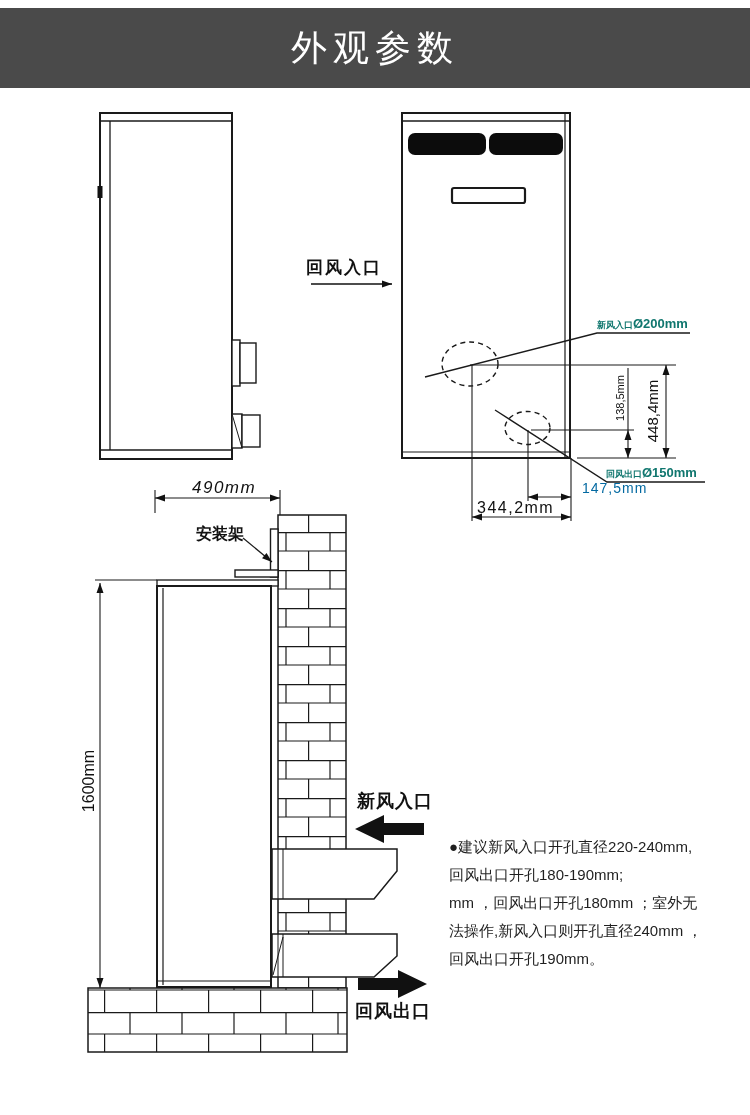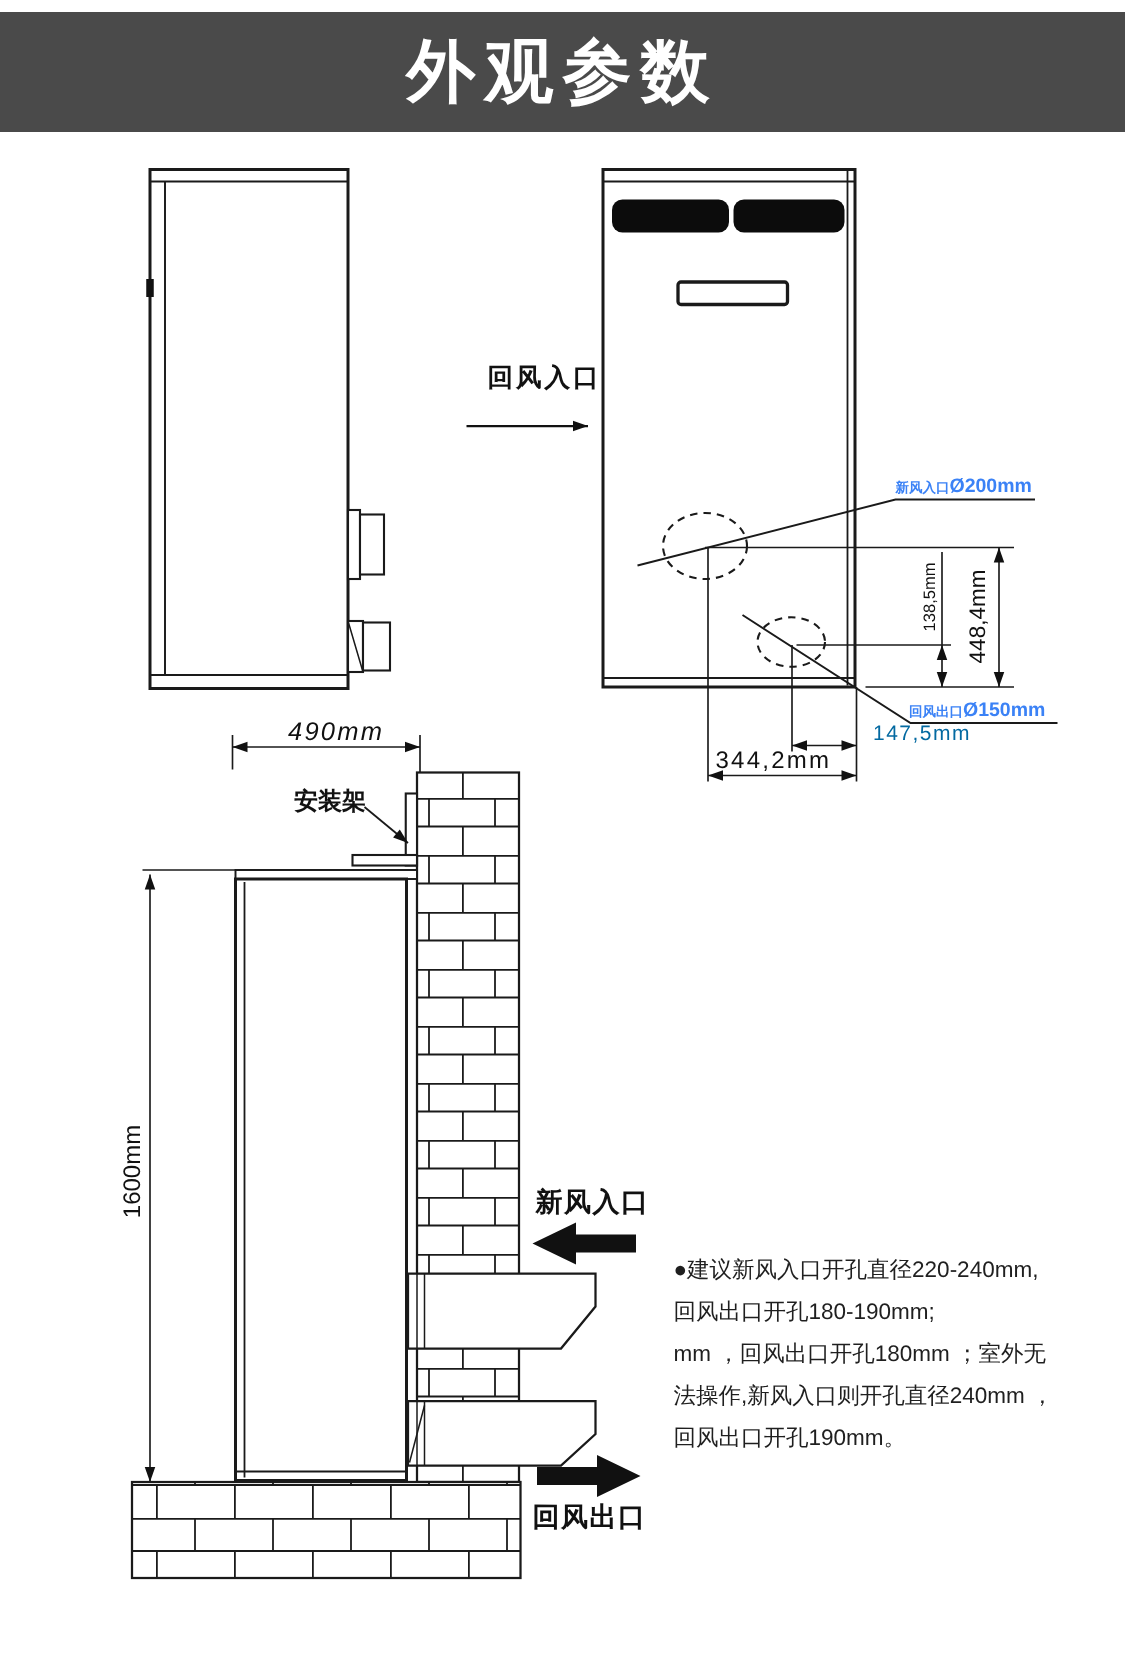--- a/index.html
+++ b/index.html
@@ -6,29 +6,29 @@
   .page {
     position:relative; width:750px; height:1115px; overflow:hidden;
     font-family:"Liberation Sans", sans-serif; background:#ffffff; color:#1a1a1a;
   }
   .abs { position:absolute; white-space:nowrap; }
   .header-bar {
     position:absolute; left:0; top:8px; width:750px; height:80px;
     background:#4a4a4a; display:flex; align-items:center; justify-content:center;
   }
   .header-title {
-    color:#ffffff; font-size:46px; font-weight:700; letter-spacing:6px;
+    color:#ffffff; font-size:36px; font-weight:400; letter-spacing:6px;
   }
   svg.drawing { position:absolute; left:0; top:0; }
   .lbl { color:#111; }
   .lbl-cn { font-size:17px; font-weight:600; letter-spacing:2px; }
   .dim { font-size:16px; letter-spacing:1.5px; color:#111; }
   .dim-sm { font-size:14px; letter-spacing:1px; color:#0369a1; }
   .vtext { transform:translate(-50%,-50%) rotate(-90deg); transform-origin:center; }
-  .hole-lbl { font-weight:700; font-size:13px; color:#3b82f6; }
+  .hole-lbl { font-weight:700; font-size:13px; color:#0f766e; }
   .hole-lbl .pfx { font-size:9px; font-weight:700; }
   .arrow-lbl { font-size:18px; font-weight:600; letter-spacing:1px; color:#111; }
   .notes { position:absolute; left:449px; top:833px; font-size:15px; line-height:28px; color:#1f1f1f; }
   .notes div { white-space:nowrap; }
 </style>
 </head>
 <body>
 
 <div class="page">
 
@@ -150,21 +150,21 @@
         <line x1="278" y1="934" x2="278" y2="977" stroke-width="1"></line>
         <line x1="283" y1="934" x2="283" y2="977" stroke-width="1"></line>
         <line x1="273" y1="975" x2="283" y2="937" stroke-width="1"></line>
       </g>
 
       <path d="M355,829 L384,815 L384,823 L424,823 L424,835 L384,835 L384,843 Z" fill="#111"></path>
       <path d="M427,984 L398,970 L398,978 L358,978 L358,990 L398,990 L398,998 Z" fill="#111"></path>
     </g>
   </svg>
 
-  <div class="abs lbl lbl-cn" style="left:306px; top:240px;margin-left:19px;">回风入口</div>
+  <div class="abs lbl lbl-cn" style="left:306px; top:256px;">回风入口</div>
 
   <div class="abs hole-lbl" style="left:597px; top:316px;">
     <span class="pfx">新风入口</span><span>Ø200mm</span>
   </div>
 
   <div class="abs hole-lbl" style="left:606px; top:465px;">
     <span class="pfx">回风出口</span><span>Ø150mm</span>
   </div>
 
   <div class="abs vtext" style="left:620px; top:398px; font-size:11px; color:#111;">138,5mm</div>

